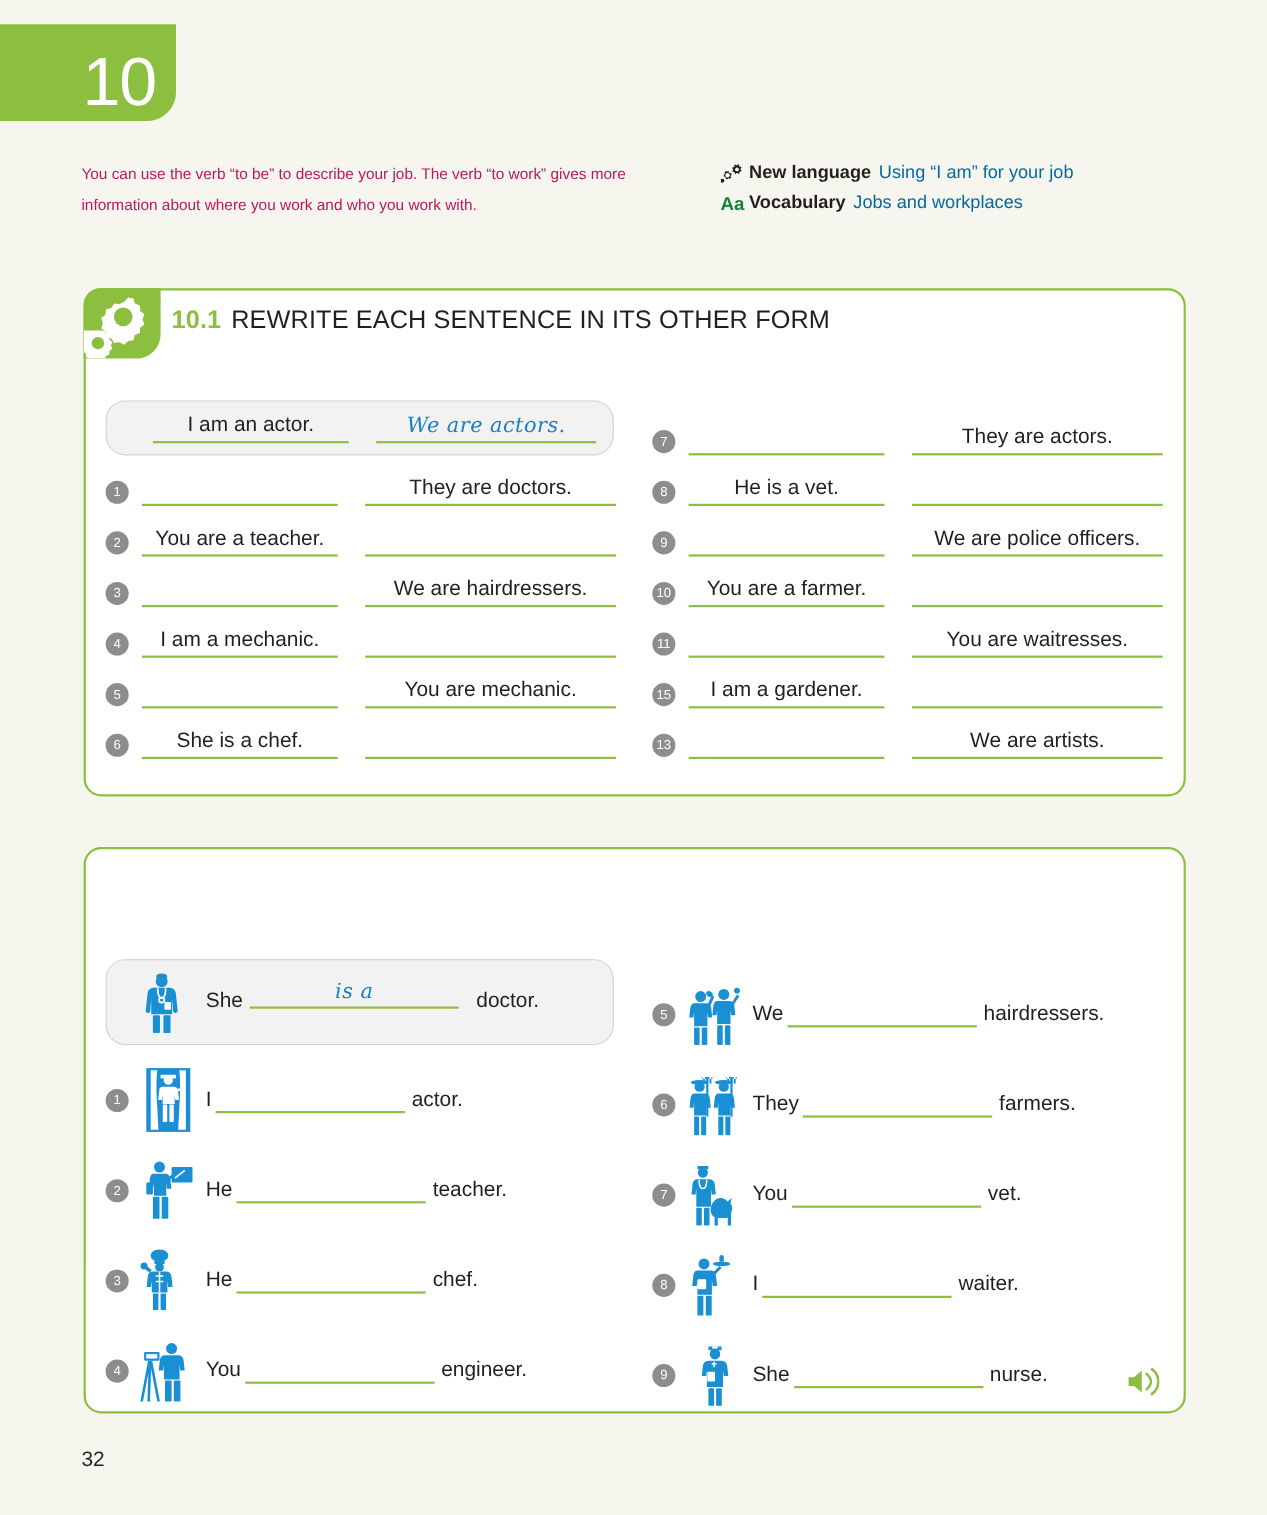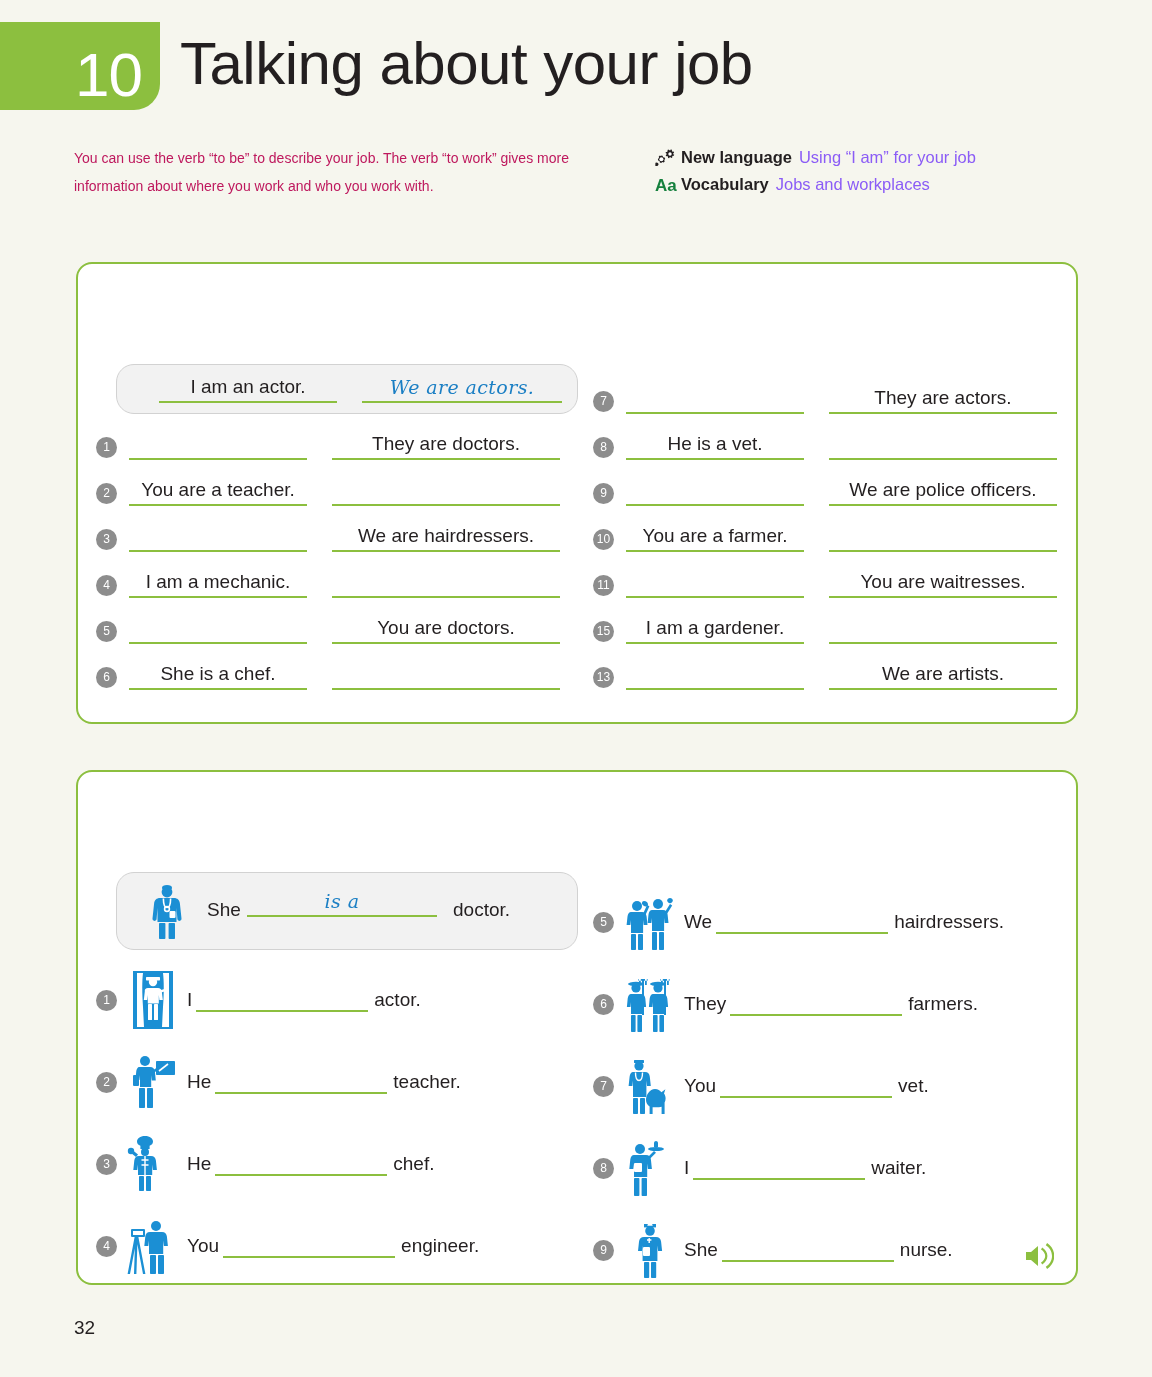--- a/index.html
+++ b/index.html
@@ -88,21 +88,21 @@
     display: flex;
     align-items: center;
     justify-content: flex-start;
   }
   .meta-label {
     font-weight: bold;
     color: #231f20;
     margin-right: 7px;
   }
   .meta-value {
-    color: #8b5cf6;
+    color: #0369a1;
     font-weight: 400;
   }
 
   
   .exercise {
     position: relative;
     margin: 0 74px 0 76px;
     background: #ffffff;
     border: 2px solid #8cbf3f;
     border-radius: 16px;
@@ -144,21 +144,20 @@
     font-weight: 400;
   }
 
   
   .example-box {
     position: absolute;
     background: #f2f2f2;
     border: 1px solid #d2d2d2;
     border-radius: 18px;
     box-sizing: border-box;
-    margin-left: 20px;
   }
 
   
   .num-circle {
     width: 21px;
     height: 21px;
     border-radius: 50%;
     background: #8d8d8d;
     color: #ffffff;
     font-size: 12px;
@@ -248,21 +247,20 @@
     color: #231f20;
   }
 </style>
 </head>
 <body>
 
 <div class="page-header">
   <div class="unit-badge">
     <span class="unit-number">10</span>
   </div>
-  <div class="page-title">Talking about your job</div>
 </div>
 
 <div class="intro-row">
   <div class="intro-text">You can use the verb “to be” to describe your job. The verb “to work” gives more information about where you work and who you work with.</div>
   <div class="meta-list">
 
     <div class="meta-item">
       <span class="meta-icon">
         <svg width="22" height="18" viewBox="0 0 22 18">
           <g fill="#231f20">
@@ -284,20 +282,35 @@
       </span>
       <span class="meta-label">Vocabulary</span>
       <span class="meta-value">Jobs and workplaces</span>
     </div>
 
 
   </div>
 </div>
 
 <div class="exercise" id="ex-10-1">
+  <div class="ex-head">
+    <div class="gear-badge">
+      <svg width="70" height="64" viewBox="0 0 70 64">
+        <g fill="#ffffff">
+          <path d="M40.5 8.5l4.8.8 1.3 4.7 4.6 1.8.2 4.9 3.9 3-1.8 4.6 1.8 4.6-3.9 3-.2 4.9-4.6 1.8-1.3 4.7-4.8.8-3.6 3.3-4.3-2.3-4.8.7-2.6-4.1-4.8-1.1-.6-4.9-3.7-3.1 1.3-4.7-1.3-4.7 3.7-3.1.6-4.9 4.8-1.1 2.6-4.1 4.8.7 4.3-2.3z"></path>
+          <circle cx="36" cy="26" r="8.5" fill="#8cbf3f"></circle>
+          <path d="M16 38.5l3.3.6.9 3.2 3.1 1.2.2 3.3 2.6 2-1.2 3.2 1.2 3.1-2.6 2-.2 3.3-3.1 1.2-.9 3.2-3.3.6-2.4 2.2-2.9-1.6-3.3.5-1.8-2.8-3.2-.8-.4-3.3L0 57.7V38.5z"></path>
+          <circle cx="13" cy="50" r="5.6" fill="#8cbf3f"></circle>
+        </g>
+      </svg>
+    </div>
+    <div class="ex-title">
+      <span class="ex-num">10.1</span><span class="ex-label">REWRITE EACH SENTENCE IN ITS OTHER FORM</span>
+    </div>
+  </div>
 
   <div class="example-box" style="left:18px; top:100px; width:462px; height:50px;">
     <div class="blank" style="position:absolute;left:42px;top:8px;width:178px;height:30px;">
       <span class="blank-text">I am an actor.</span>
     </div>
     <div class="blank" style="position:absolute;left:245px;top:8px;width:200px;height:30px;">
       <span class="blank-text hand">We are actors.</span>
     </div>
   </div>
 
@@ -336,21 +349,21 @@
     <span class="blank second">
         <span class="blank-text"></span>
       </span>
   </div>
   <div class="q-row" style="left:18px; top:352px;">
     <span class="num-circle">5</span>
     <span class="blank">
         <span class="blank-text"></span>
       </span>
     <span class="blank second">
-        <span class="blank-text">You are doctors.</span>
+        <span class="blank-text">You are mechanic.</span>
       </span>
   </div>
   <div class="q-row" style="left:18px; top:398px;">
     <span class="num-circle">6</span>
     <span class="blank">
         <span class="blank-text">She is a chef.</span>
       </span>
     <span class="blank second">
         <span class="blank-text"></span>
       </span>

